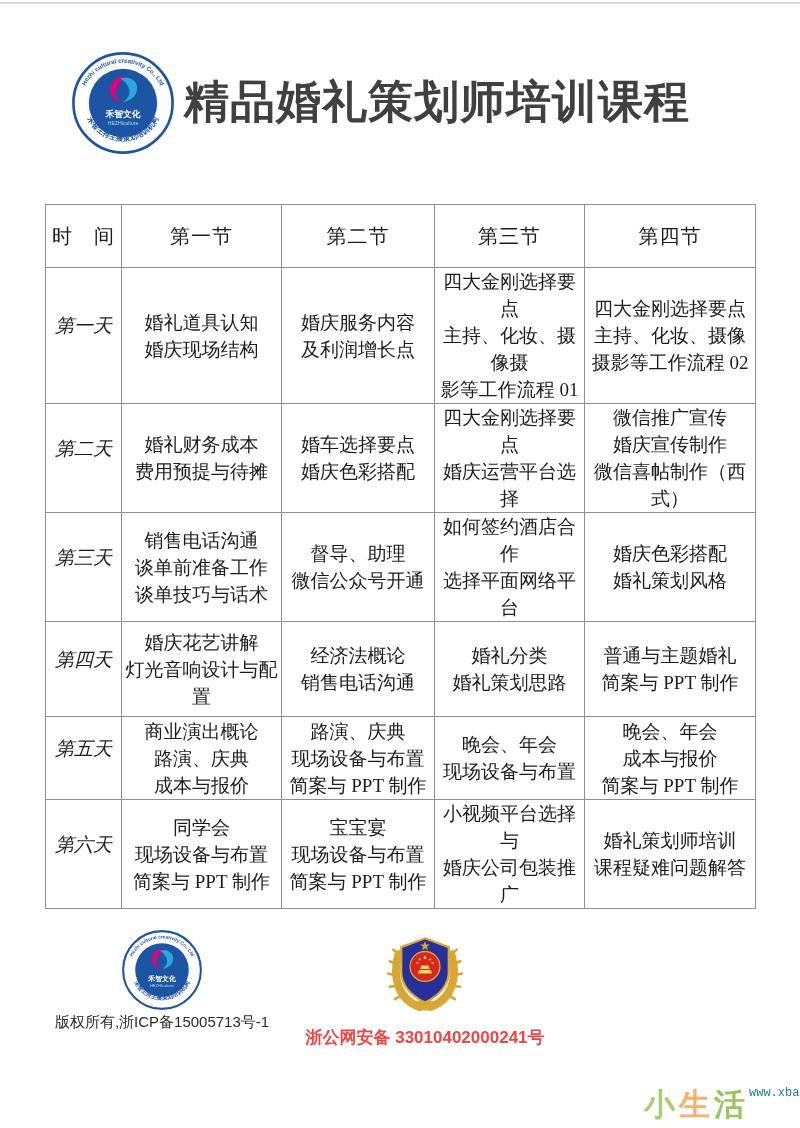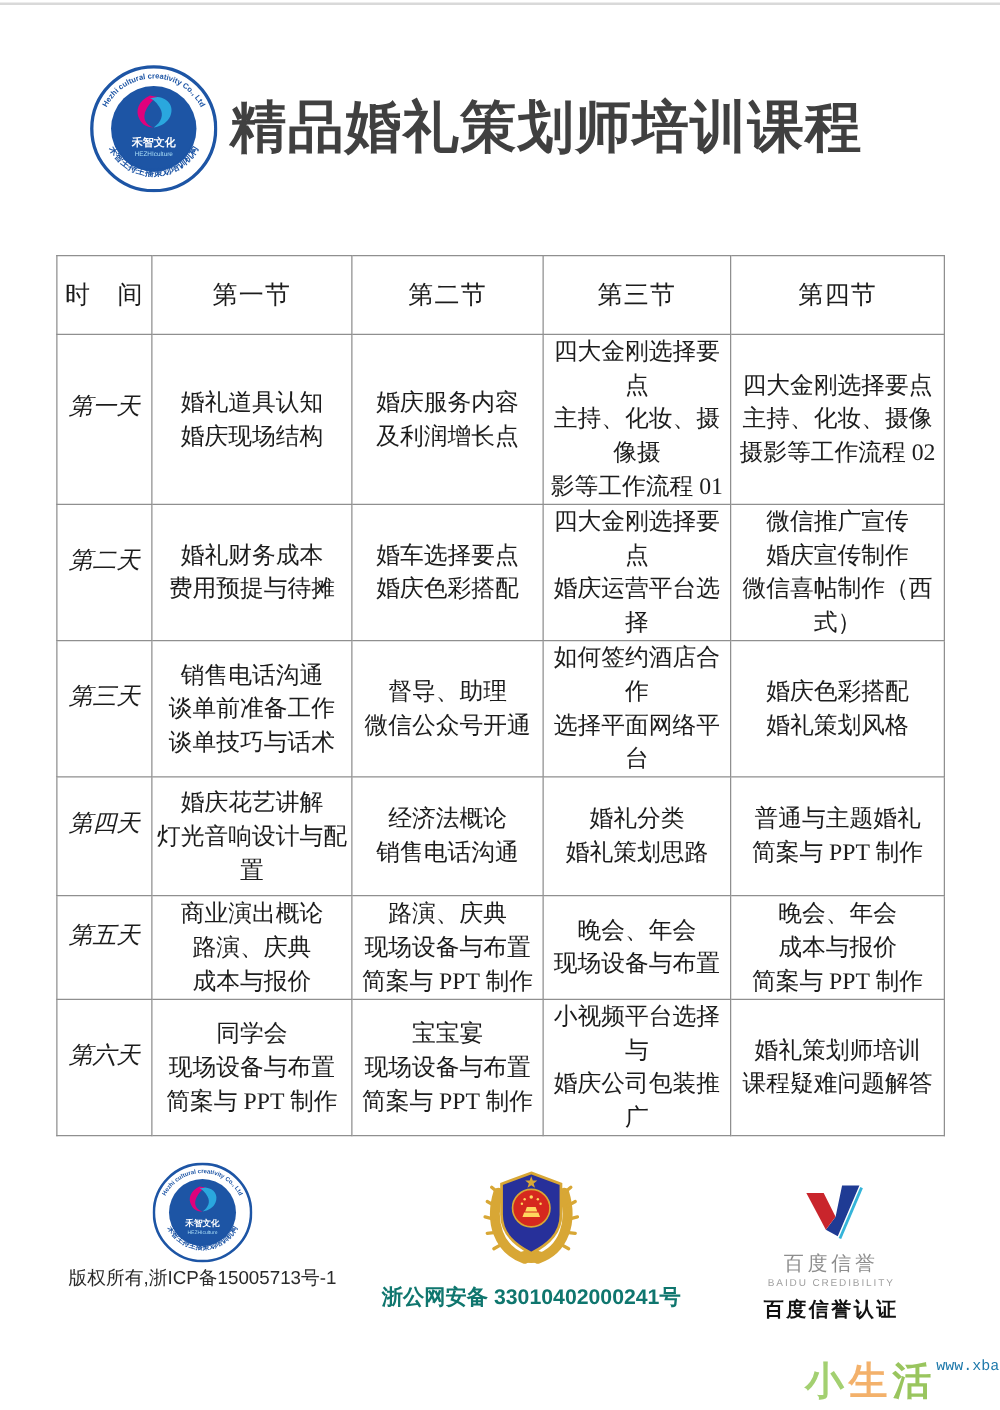--- a/index.html
+++ b/index.html
@@ -40,21 +40,21 @@
   .footer-left   { left:48px;  top:930px; width:228px; }
   .footer-center { left:318px; top:926px; width:214px; }
   .footer-right  { left:598px; top:944px; width:134px; }
 
   .icp-text {
     margin-top:3px; font-family:"Liberation Sans", sans-serif;
     font-size:15px; font-weight:500; color:#2a2a2a; white-space:nowrap;
   }
   .police-text {
     margin-top:12px; font-family:"Liberation Sans", sans-serif;
-    font-size:17px; font-weight:bold; color:#0f766e; white-space:nowrap;
+    font-size:17px; font-weight:bold; color:#ef4444; white-space:nowrap;
   }
   .baidu-title {
     margin-top:5px; font-family:"Liberation Sans", sans-serif;
     font-size:16px; color:#8d8d8d; letter-spacing:3px; white-space:nowrap;
   }
   .baidu-sub {
     font-family:"Liberation Sans", sans-serif;
     font-size:8px; color:#a0a0a0; letter-spacing:1.5px; white-space:nowrap;
   }
   .baidu-caption {
@@ -227,30 +227,20 @@
       <circle cx="44" cy="38" r="1.1" fill="#ffd75e"></circle>
       <circle cx="56" cy="38" r="1.1" fill="#ffd75e"></circle>
       <circle cx="41.5" cy="42" r="1.1" fill="#ffd75e"></circle>
       <circle cx="58.5" cy="42" r="1.1" fill="#ffd75e"></circle>
       <path d="M42,54 h16 l-1.5,-4 h-13 Z M44.5,49 h11 l-1.5,-4 h-8 Z" fill="#ffd75e"></path>
       <polygon points="50,17 51.4,21 55.5,21 52.2,23.6 53.4,27.6 50,25.2 46.6,27.6 47.8,23.6 44.5,21 48.6,21" fill="#d8a735"></polygon>
     </svg>
     <div class="police-text">浙公网安备 33010402000241号</div>
   </div>
 
-  <div class="footer-col footer-right">
-    <svg width="52" height="52" viewBox="0 0 60 60">
-      <polygon points="40,5 56,5 36,52 25,46 34,34" fill="#1f3b94"></polygon>
-      <polygon points="7,12 23,12 34,34 25,46" fill="#c9252c"></polygon>
-      <line x1="58" y1="7" x2="38" y2="54" stroke="#35b4d9" stroke-width="2.6"></line>
-    </svg>
-    <div class="baidu-title">百度信誉</div>
-    <div class="baidu-sub">BAIDU CREDIBILITY</div>
-    <div class="baidu-caption">百度信誉认证</div>
-  </div>
 
   <div class="watermark">
     <svg width="28" height="54" viewBox="0 0 30 56">
       <path d="M5,6 V52 M1,2 V11 M5,1 V11 M9,2 V11 M1,8 H9" stroke="#c9c2b8" stroke-width="1.6" fill="none" stroke-linecap="round"></path>
       <path d="M11,11 a6,7 0 0 1 12,0 Z" fill="#f0b25f"></path>
       <ellipse cx="17" cy="11.5" rx="9.5" ry="2.8" fill="#f0b25f"></ellipse>
       <circle cx="17" cy="17" r="5" fill="#fbdcc0"></circle>
       <rect x="11" y="22" width="12" height="14" rx="3" fill="#9db9df"></rect>
       <rect x="12" y="36" width="4" height="12" rx="1.5" fill="#9db9df"></rect>
       <rect x="18" y="36" width="4" height="12" rx="1.5" fill="#9db9df"></rect>

